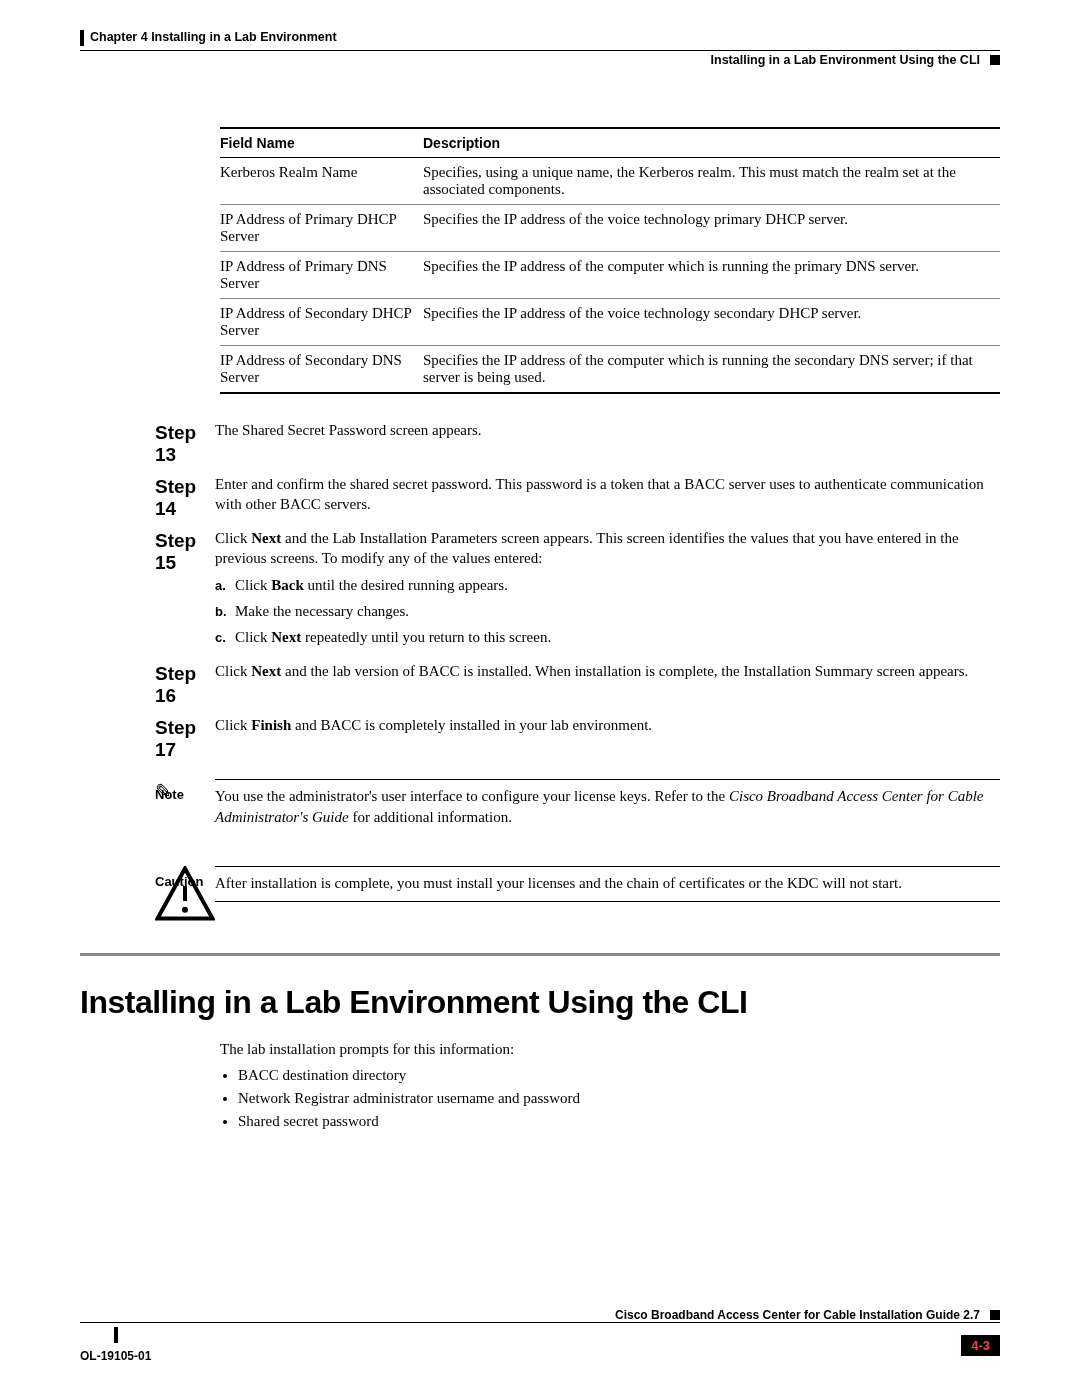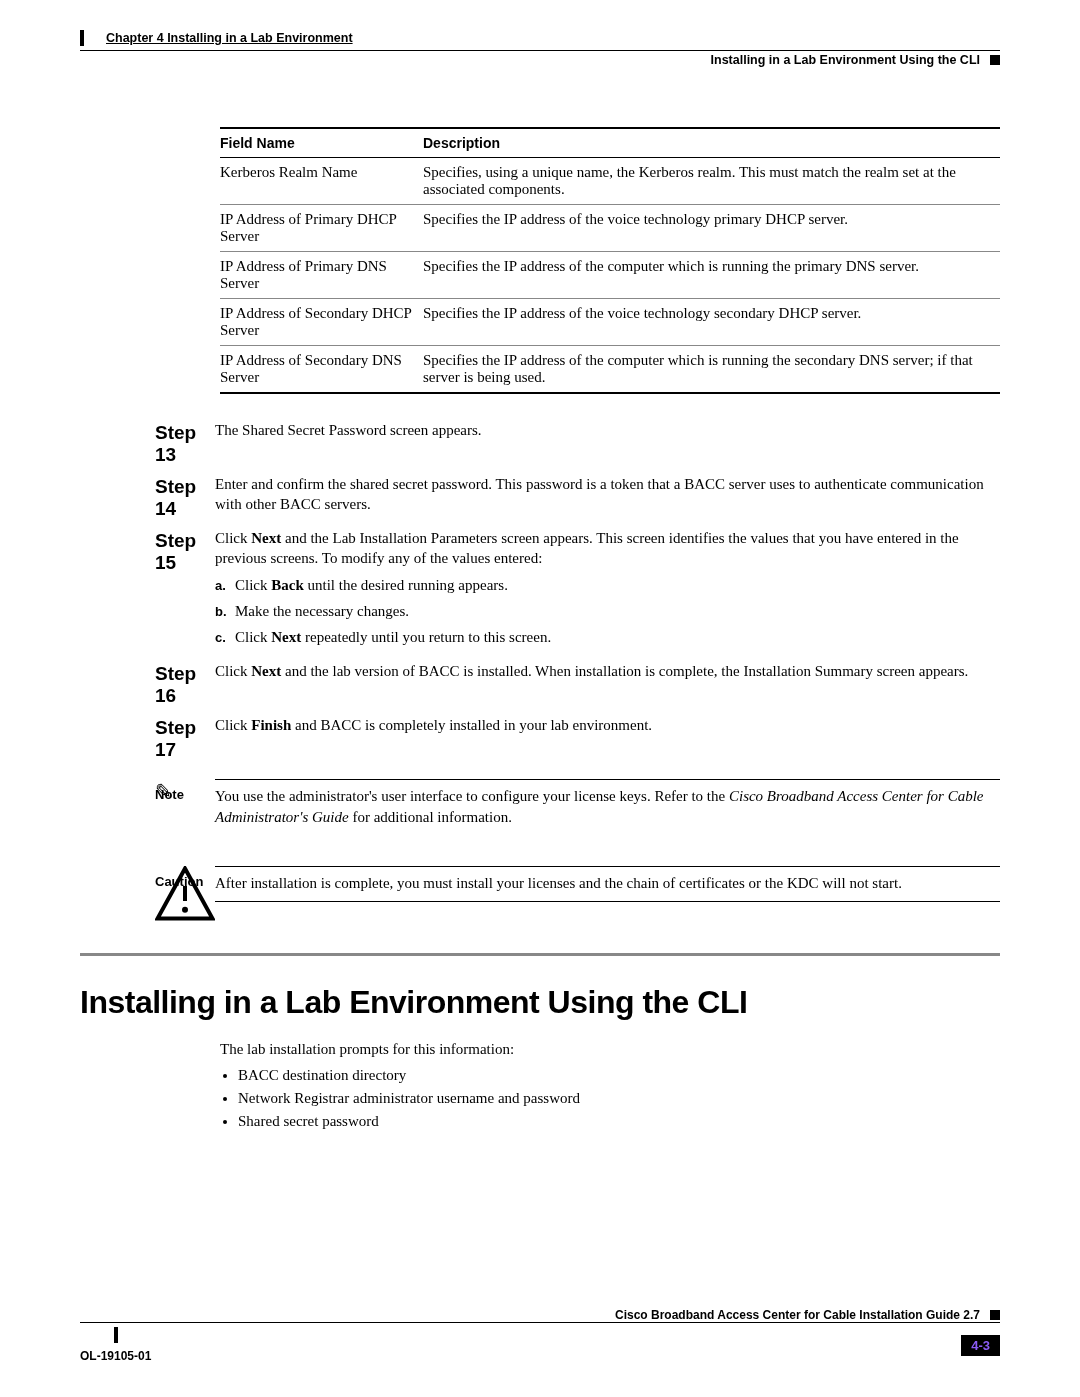--- a/index.html
+++ b/index.html
@@ -19,23 +19,22 @@
     display: flex;
     justify-content: space-between;
     align-items: center;
     font-family: Arial, Helvetica, sans-serif;
     font-size: 12.5px;
     font-weight: bold;
     margin-bottom: 4px;
   }
   .header-left {
     display: flex;
-    align-items: center;
-    gap: 22px;
-    text-decoration: underline;
+    align-items: flex-start;
+    gap: 6px;
   }
   .header-right {
     display: flex;
     align-items: center;
     gap: 10px;
   }
   .bar-short {
     width: 4px;
     height: 16px;
     background: #000;
@@ -179,21 +178,21 @@
     display: flex;
     justify-content: space-between;
     align-items: center;
     font-family: Arial, Helvetica, sans-serif;
     font-size: 12px;
     font-weight: bold;
     margin-top: 4px;
   }
   .page-badge {
     background: #000;
-    color: #8b5cf6;
+    color: #ef4444;
     padding: 3px 10px;
     font-family: Arial, Helvetica, sans-serif;
     font-weight: bold;
     font-size: 13px;
   }
   .footer-left {
     display: flex;
     align-items: center;
     gap: 6px;
     flex-direction: column;

